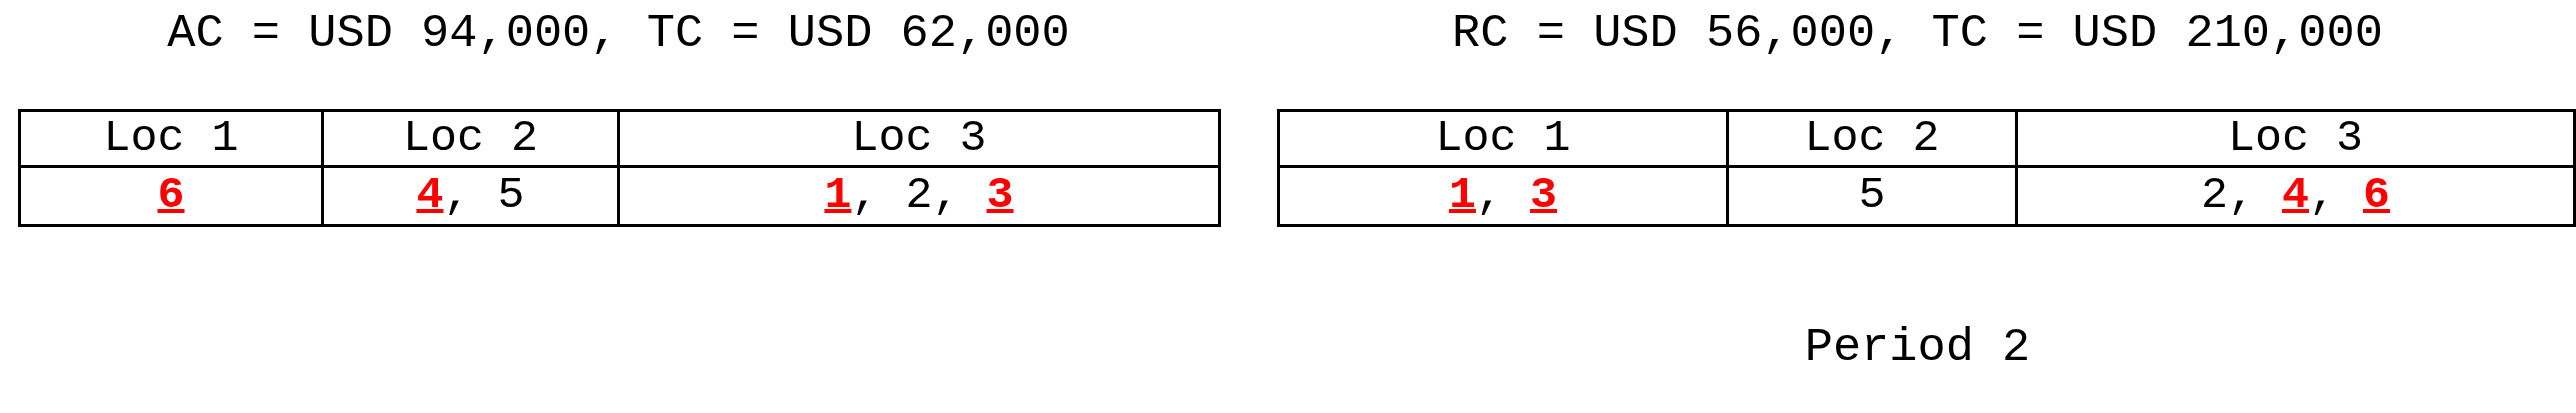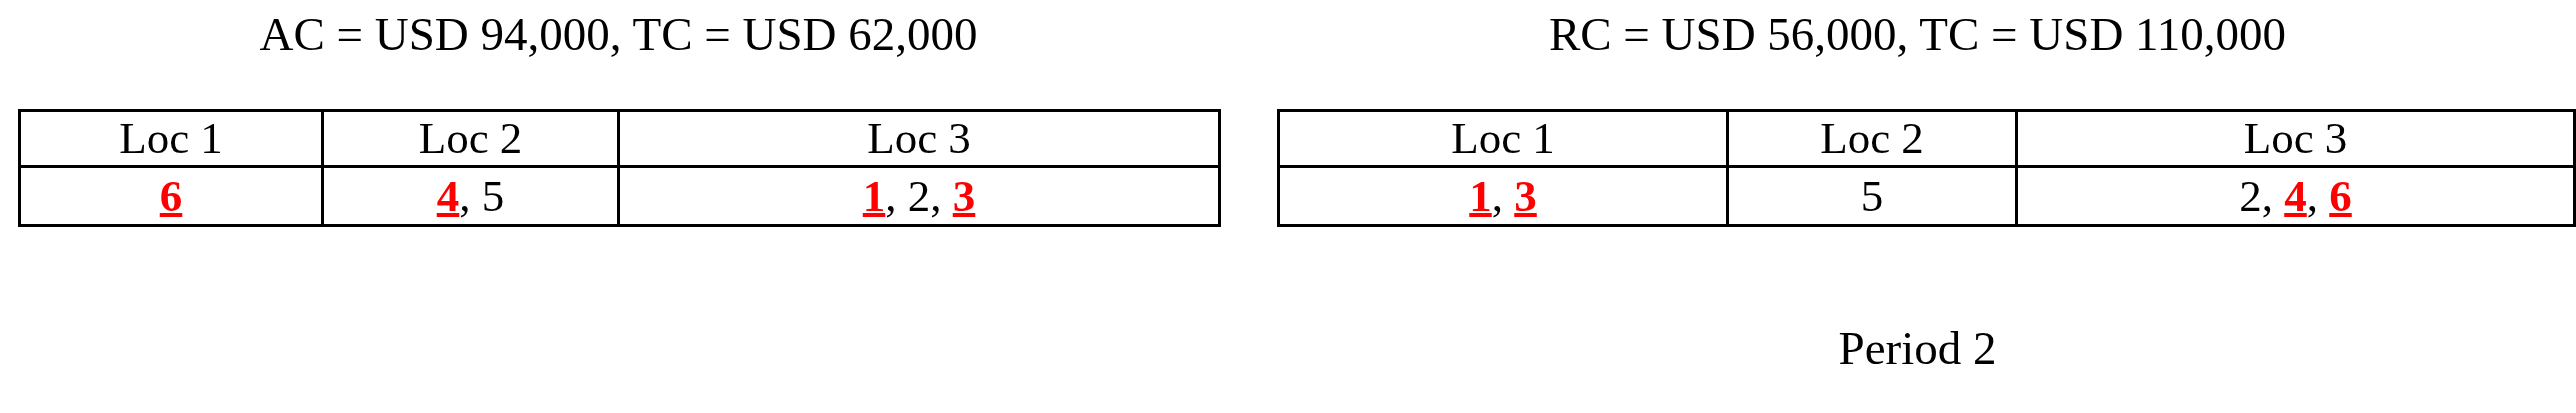--- a/index.html
+++ b/index.html
@@ -3,21 +3,21 @@
 <meta charset="utf-8">
 <style>
   html,body{margin:0;padding:0;}
   body{
     width:2576px;height:414px;
     background:#ffffff;
     font-family:"Liberation Serif", serif;
     color:#000000;
     overflow:hidden;
   }
-  .canvas{position:relative;width:2576px;height:374px;}
+  .canvas{position:relative;width:2576px;height:374px;font-family:Liberation Mono, monospace;}
 
   .panel{position:absolute;top:0;height:414px;}
   #panel-1{left:0px;width:1237px;}
   #panel-2{left:1259px;width:1317px;}
 
   .panel-title{
     position:absolute;
     top:5.5px;
     left:0;right:0;
     text-align:center;
@@ -110,21 +110,21 @@
           <td>
               <span class="cell-content"><span class="tok hi">1</span><span class="sep">, </span><span class="tok plain">2</span><span class="sep">, </span><span class="tok hi">3</span></span>
             </td>
         </tr>
       </tbody>
     </table>
 
   </div>
 
   <div class="panel" id="panel-2">
-    <div class="panel-title">RC = USD 56,000, TC = USD 110,000</div>
+    <div class="panel-title">RC = USD 56,000, TC = USD 210,000</div>
 
     <table class="alloc-table" id="table-2">
       <thead>
         <tr>
           <th style="width:446px">Loc 1</th>
           <th style="width:286px">Loc 2</th>
           <th style="width:555px">Loc 3</th>
         </tr>
       </thead>
       <tbody>

